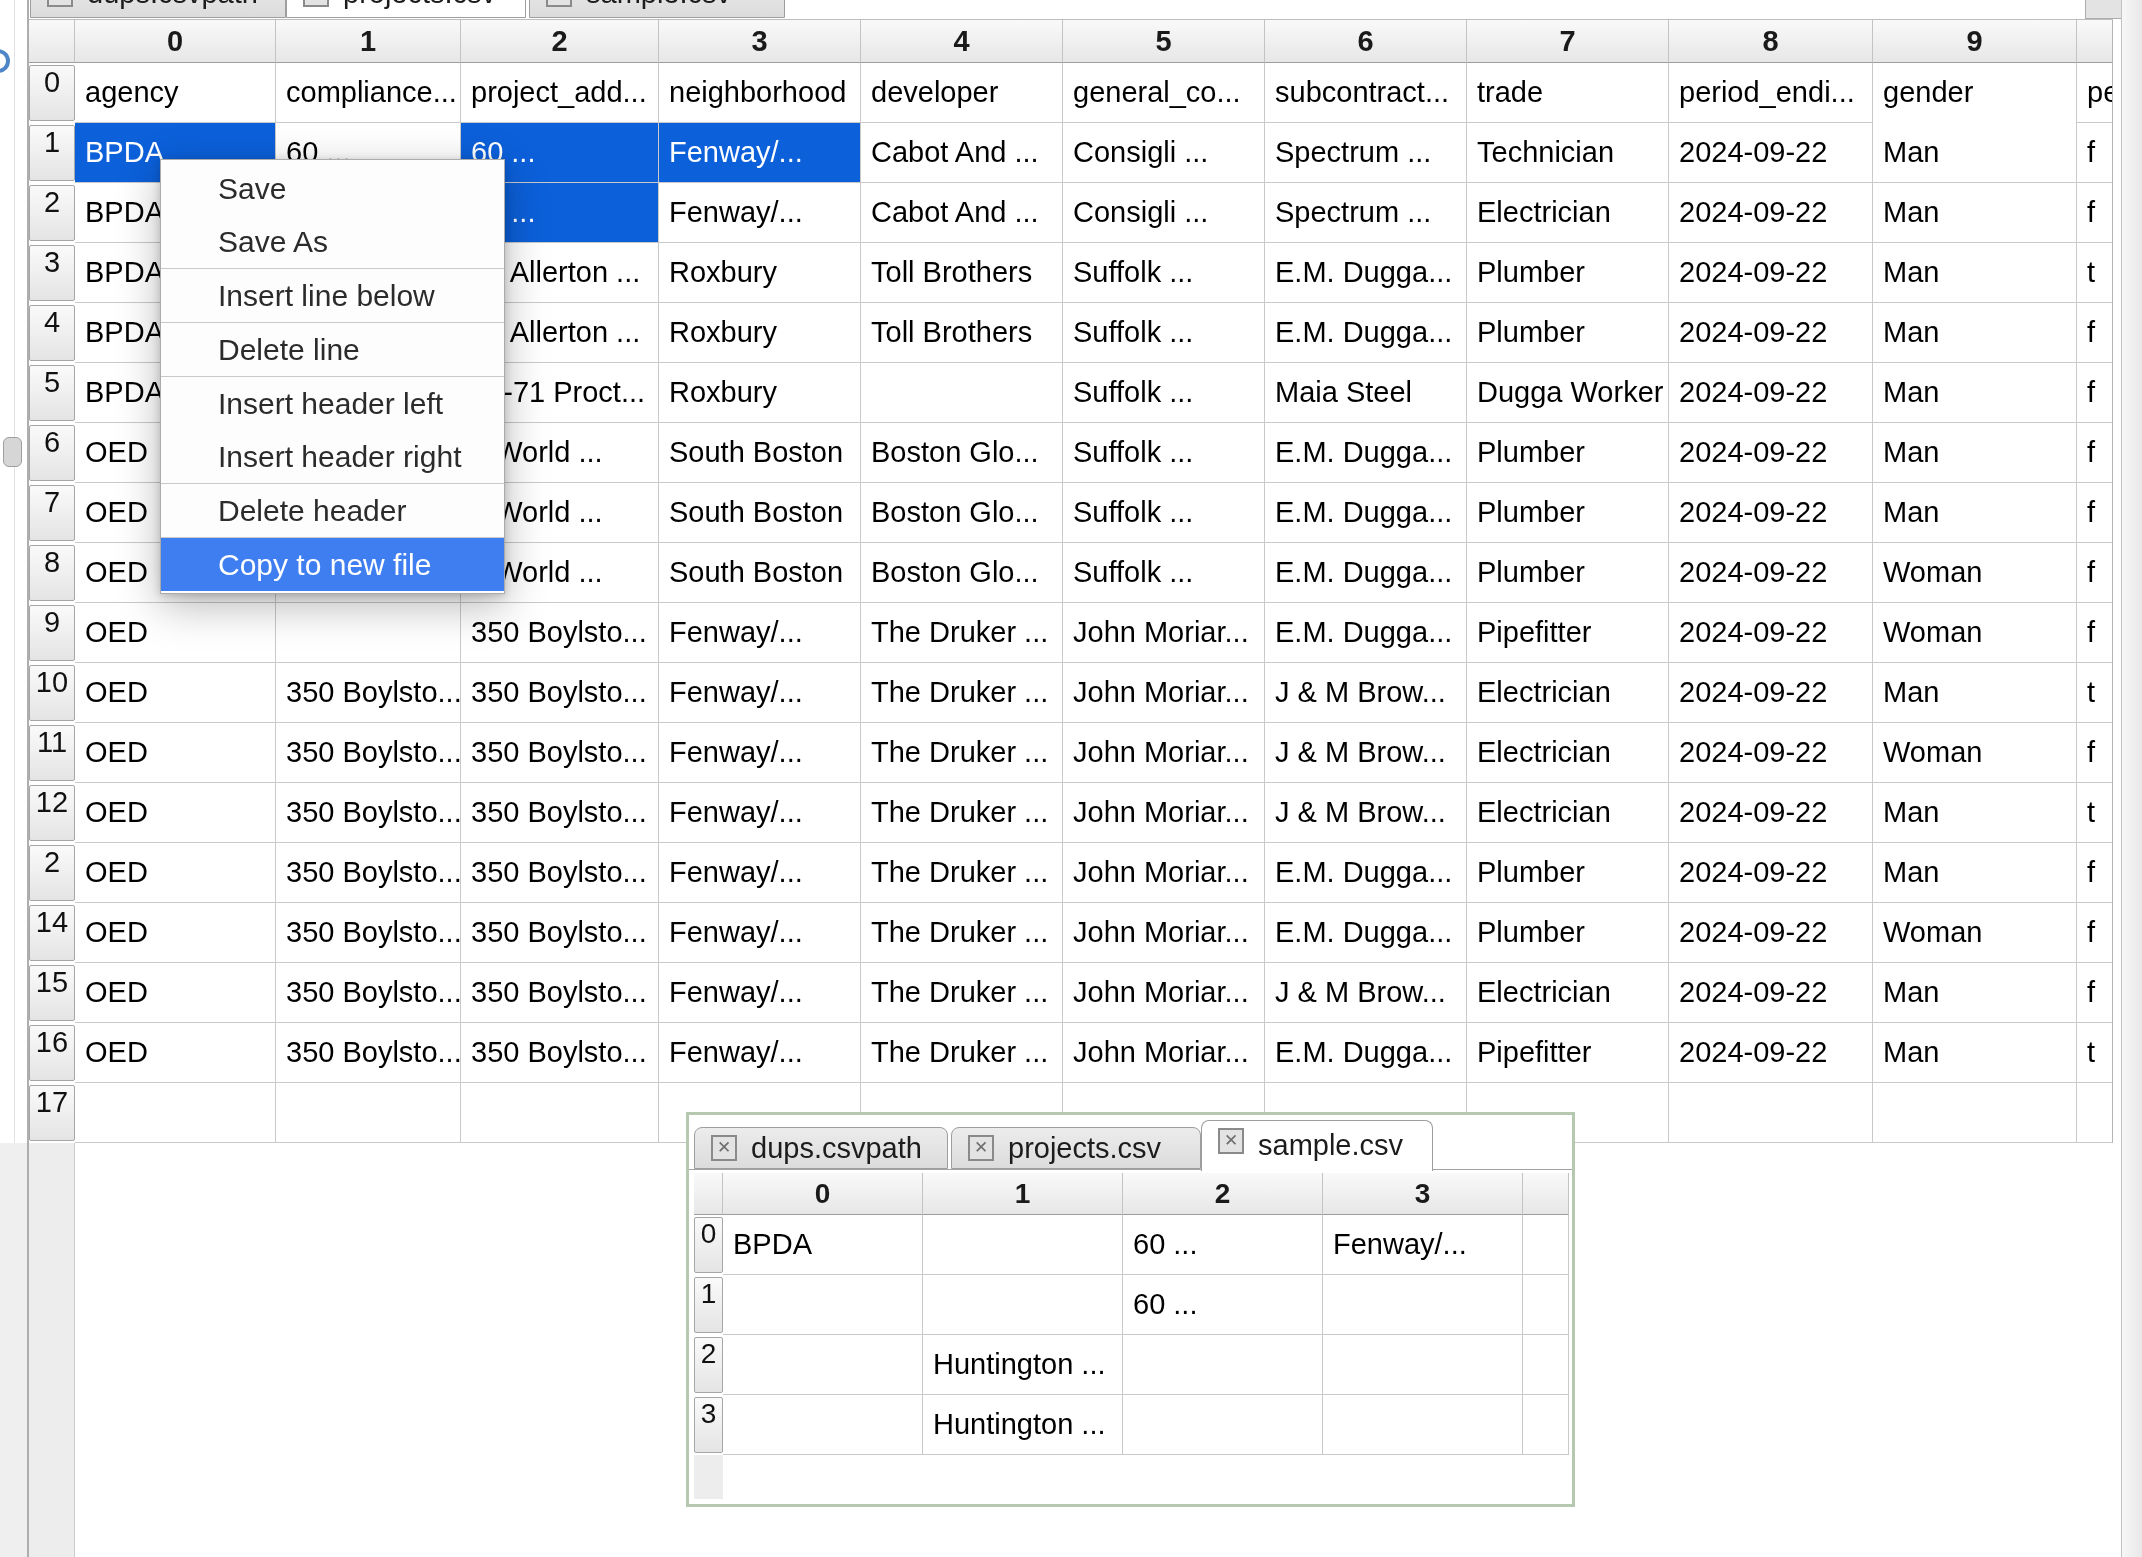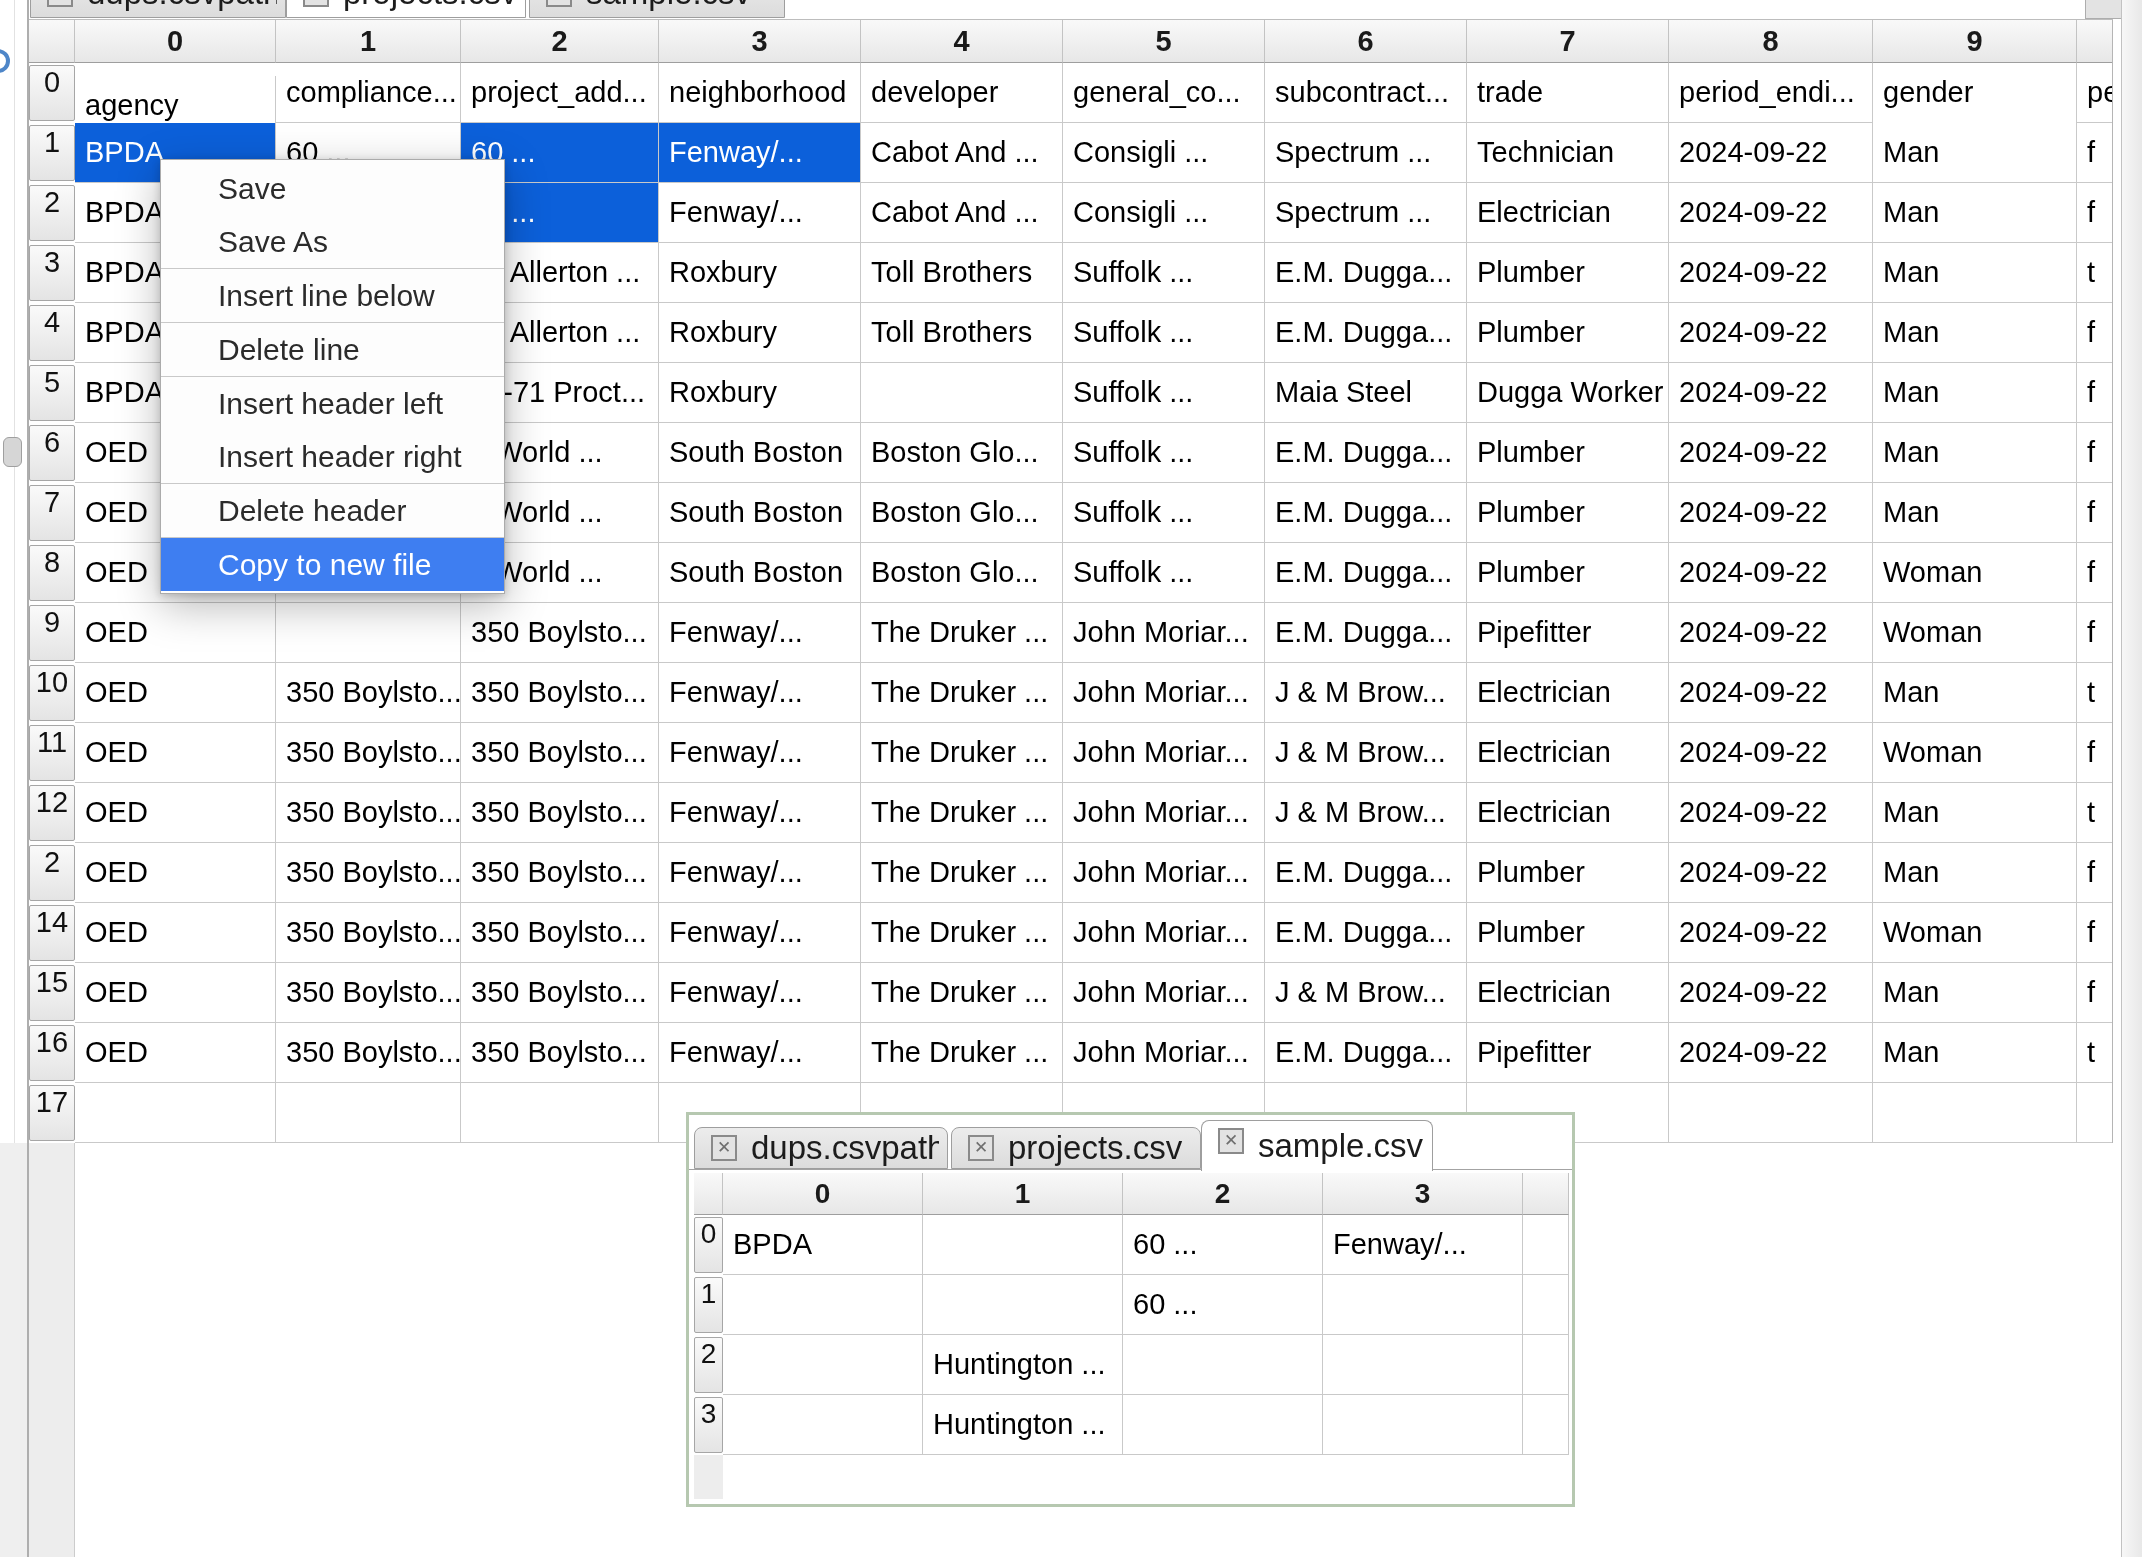--- a/index.html
+++ b/index.html
@@ -19,21 +19,21 @@
 
   
   .top-tabs{left:29px;top:0;width:2056px;height:20px;overflow:hidden;z-index:2;}
   .tab{position:absolute;box-sizing:border-box;height:46px;border:1px solid #9e9e9e;
     border-radius:9px 9px 0 0;background:linear-gradient(#ececec,#dcdcdc);}
   .tab.active{background:#fff;z-index:3;}
   .tab .close-box{position:absolute;left:16px;top:8px;width:26px;height:26px;
     border:2px solid #8a8a8a;background:#e3e3e3;color:#6f6f6f;font-size:17px;
     line-height:22px;text-align:center;box-sizing:border-box;}
   .tab .tab-label{position:absolute;left:56px;top:0;right:8px;height:46px;
-    line-height:40px;font-size:33px;color:#1c1c1c;white-space:nowrap;overflow:hidden;}
+    line-height:40px;font-size:29px;color:#1c1c1c;white-space:nowrap;overflow:hidden;}
   .topbar-line{left:29px;top:19px;width:2084px;height:1px;background:#bdbdbd;}
   .top-right-box{left:2085px;top:0;width:57px;height:19px;background:#e3e3e3;
     border-left:1px solid #adadad;border-bottom:1px solid #adadad;z-index:2;}
 
   
   #main-grid{left:29px;top:20px;width:2084px;height:1123px;overflow:hidden;z-index:1;}
   .hdr-cell{position:absolute;box-sizing:border-box;
     background:linear-gradient(#f9f9f9,#e7e7e7);
     border-right:1px solid #c3c3c3;border-bottom:1px solid #9e9e9e;
     text-align:center;font-weight:600;font-size:29px;color:#1a1a1a;line-height:43px;
@@ -115,21 +115,21 @@
       <div class="hdr-cell" style="left: 432px; top: 0px; width: 198px; height: 43px;">2</div>
       <div class="hdr-cell" style="left: 630px; top: 0px; width: 202px; height: 43px;">3</div>
       <div class="hdr-cell" style="left: 832px; top: 0px; width: 202px; height: 43px;">4</div>
       <div class="hdr-cell" style="left: 1034px; top: 0px; width: 202px; height: 43px;">5</div>
       <div class="hdr-cell" style="left: 1236px; top: 0px; width: 202px; height: 43px;">6</div>
       <div class="hdr-cell" style="left: 1438px; top: 0px; width: 202px; height: 43px;">7</div>
       <div class="hdr-cell" style="left: 1640px; top: 0px; width: 204px; height: 43px;">8</div>
       <div class="hdr-cell" style="left: 1844px; top: 0px; width: 204px; height: 43px;">9</div>
       <div class="hdr-cell" style="left: 2048px; top: 0px; width: 65px; height: 43px;"></div>
       <div class="rowhdr-cell" style="left: 0px; top: 45px; width: 46px; height: 56px;">0</div>
-      <div class="data-cell" style="left: 46px; top: 56px; width: 201px; height: 60px; line-height: 59px;">agency</div>
+      <div class="data-cell" style="left: 46px; top: 43px; width: 201px; height: 60px; line-height: 59px;">agency</div>
       <div class="data-cell" style="left: 247px; top: 43px; width: 185px; height: 60px; line-height: 59px;">compliance...</div>
       <div class="data-cell" style="left: 432px; top: 43px; width: 198px; height: 60px; line-height: 59px;">project_add...</div>
       <div class="data-cell" style="left: 630px; top: 43px; width: 202px; height: 60px; line-height: 59px;">neighborhood</div>
       <div class="data-cell" style="left: 832px; top: 43px; width: 202px; height: 60px; line-height: 59px;">developer</div>
       <div class="data-cell" style="left: 1034px; top: 43px; width: 202px; height: 60px; line-height: 59px;">general_co...</div>
       <div class="data-cell" style="left: 1236px; top: 43px; width: 202px; height: 60px; line-height: 59px;">subcontract...</div>
       <div class="data-cell" style="left: 1438px; top: 43px; width: 202px; height: 60px; line-height: 59px;">trade</div>
       <div class="data-cell" style="left: 1640px; top: 43px; width: 204px; height: 60px; line-height: 59px;">period_endi...</div>
       <div class="data-cell" style="left: 1844px; top: 43px; width: 204px; height: 72px; line-height: 59px;">gender</div>
       <div class="data-cell" style="left: 2048px; top: 43px; width: 65px; height: 60px; line-height: 59px;">pe</div>

